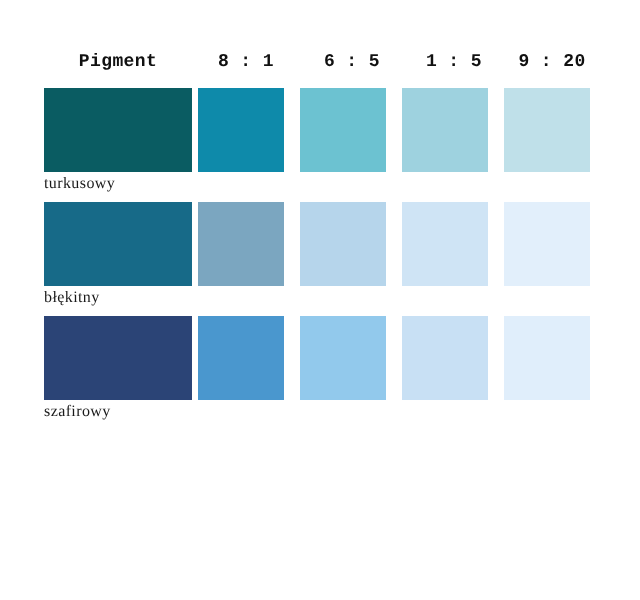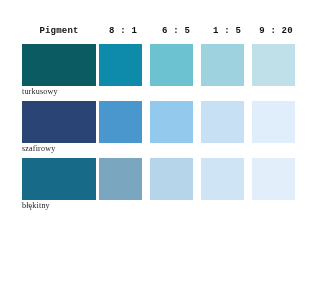--- a/index.html
+++ b/index.html
@@ -109,35 +109,35 @@
         <div class="sw c1" style="background-color: rgb(14, 138, 170);"></div>
         <div class="sw c2" style="background-color: rgb(108, 194, 209);"></div>
         <div class="sw c3" style="background-color: rgb(158, 210, 223);"></div>
         <div class="sw c4" style="background-color: rgb(191, 224, 233);"></div>
       </div>
       <div class="rowlabel">turkusowy</div>
     </div>
 
     <div class="prow">
       <div class="swatches">
+        <div class="sw big" style="background-color: rgb(23, 106, 136);"></div>
+        <div class="sw c1" style="background-color: rgb(123, 166, 192);"></div>
+        <div class="sw c2" style="background-color: rgb(182, 213, 235);"></div>
+        <div class="sw c3" style="background-color: rgb(207, 228, 245);"></div>
+        <div class="sw c4" style="background-color: rgb(226, 239, 251);"></div>
+      </div>
+      <div class="rowlabel">błękitny</div>
+    </div>
+
+    <div class="prow">
+      <div class="swatches">
         <div class="sw big" style="background-color: rgb(43, 68, 118);"></div>
         <div class="sw c1" style="background-color: rgb(74, 151, 206);"></div>
         <div class="sw c2" style="background-color: rgb(146, 201, 236);"></div>
         <div class="sw c3" style="background-color: rgb(200, 224, 244);"></div>
         <div class="sw c4" style="background-color: rgb(224, 238, 251);"></div>
       </div>
       <div class="rowlabel">szafirowy</div>
     </div>
 
-    <div class="prow">
-      <div class="swatches">
-        <div class="sw big" style="background-color: rgb(23, 106, 136);"></div>
-        <div class="sw c1" style="background-color: rgb(123, 166, 192);"></div>
-        <div class="sw c2" style="background-color: rgb(182, 213, 235);"></div>
-        <div class="sw c3" style="background-color: rgb(207, 228, 245);"></div>
-        <div class="sw c4" style="background-color: rgb(226, 239, 251);"></div>
-      </div>
-      <div class="rowlabel">błękitny</div>
-    </div>
-
 
   </div>
 </div>
 
 </body></html>

